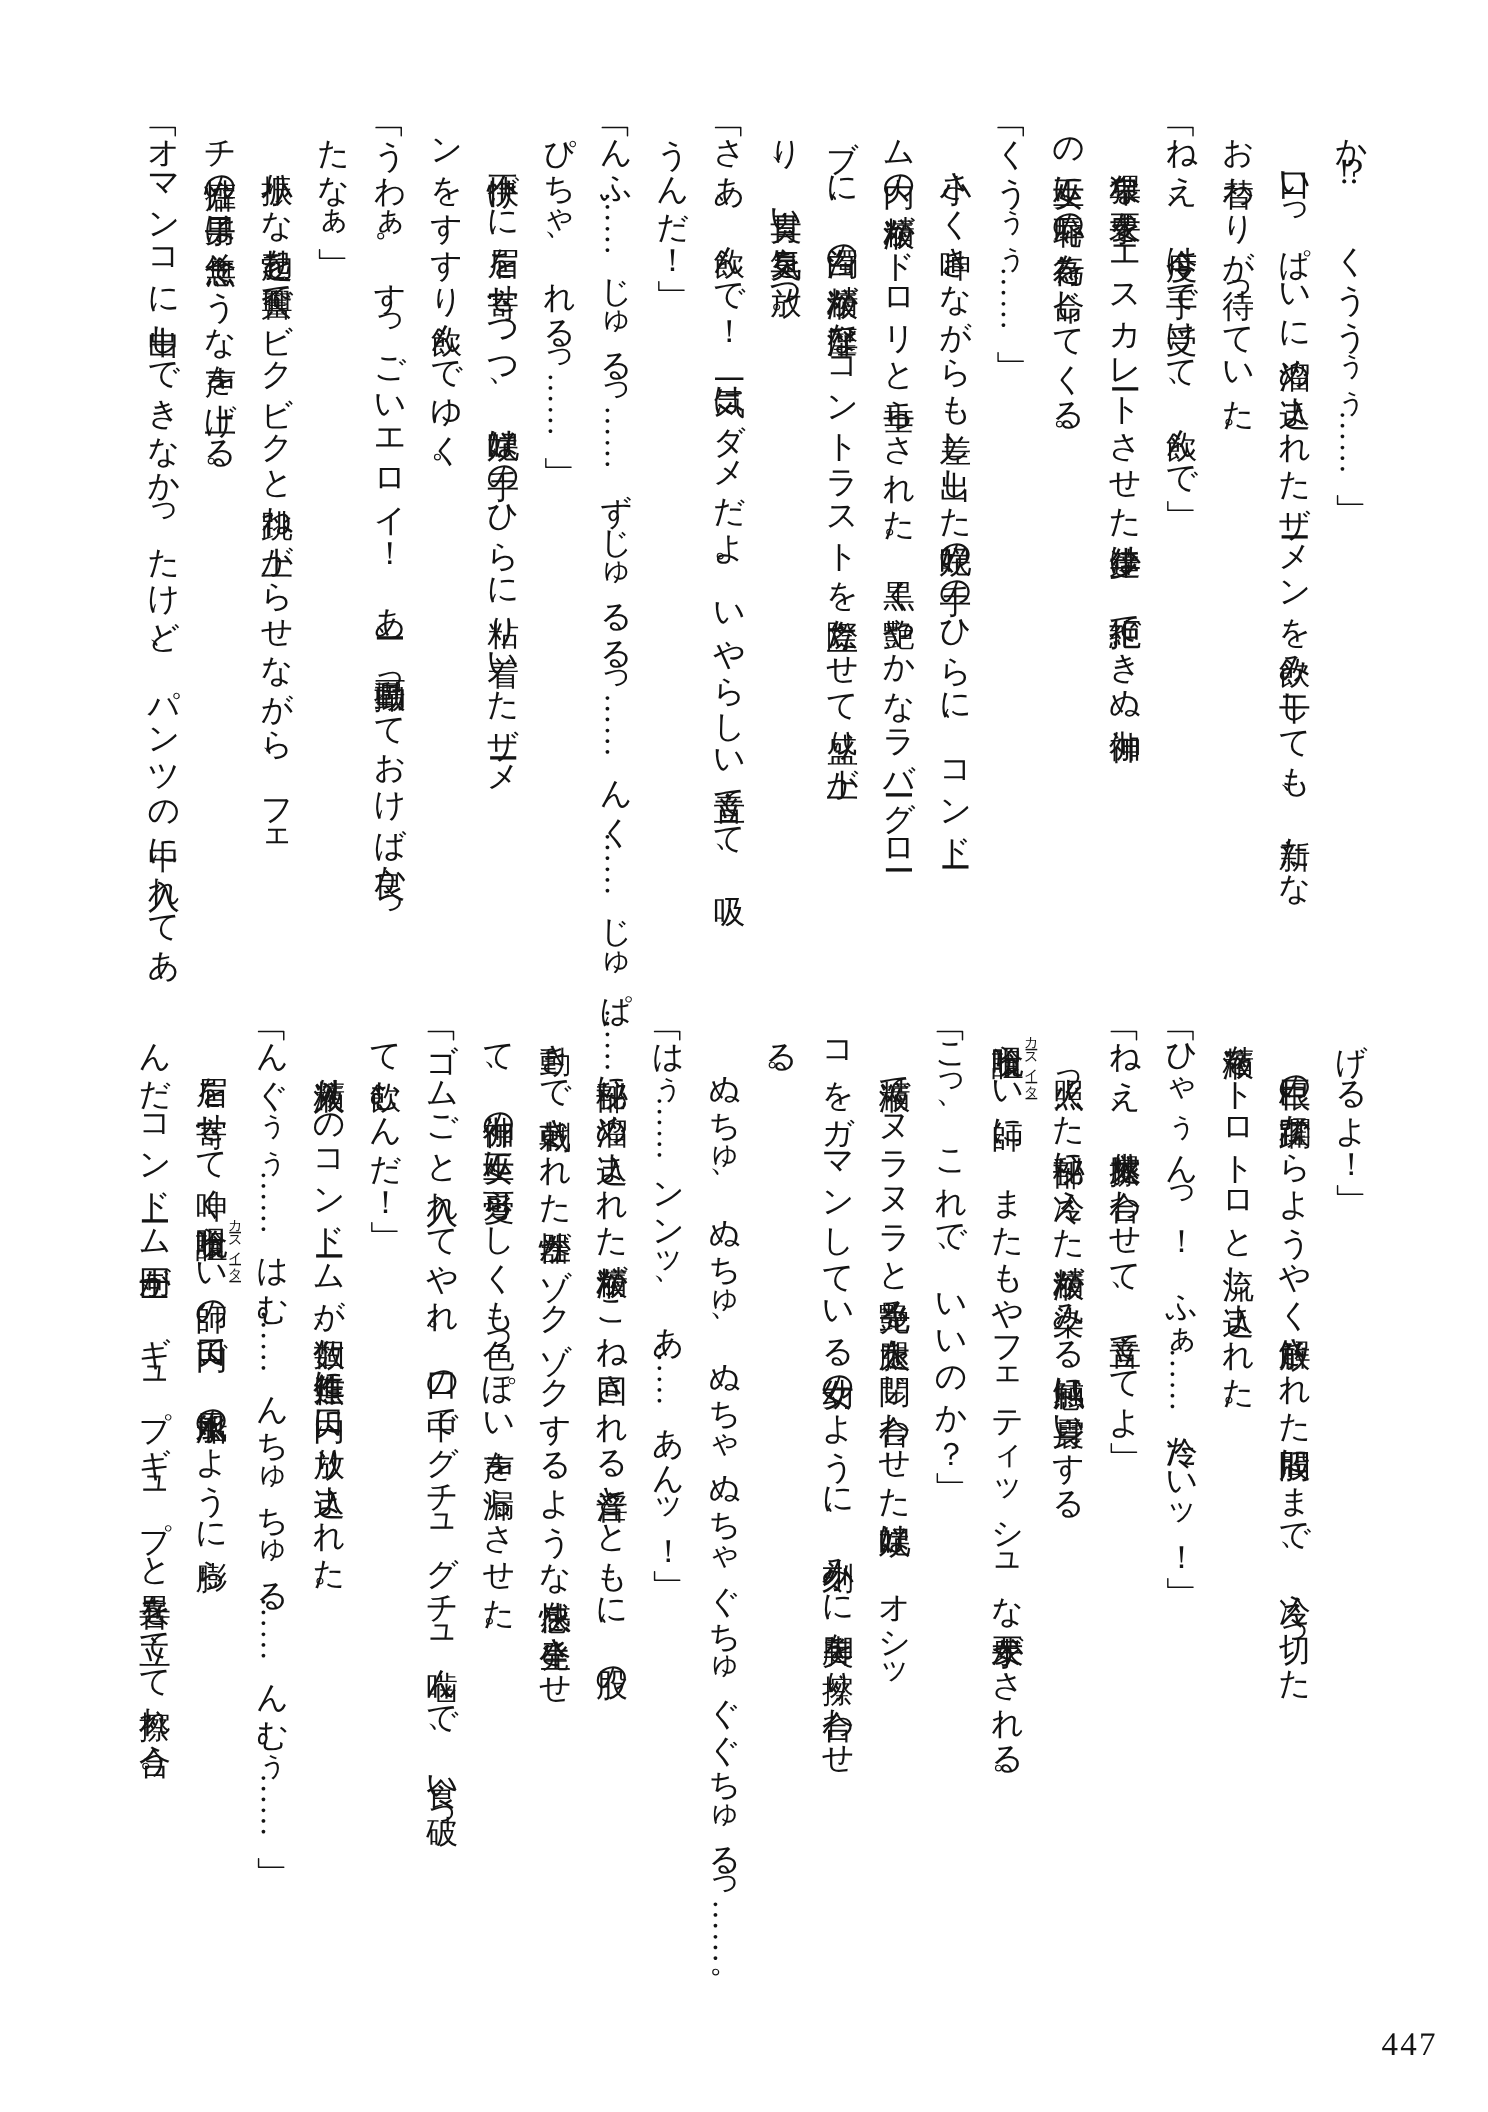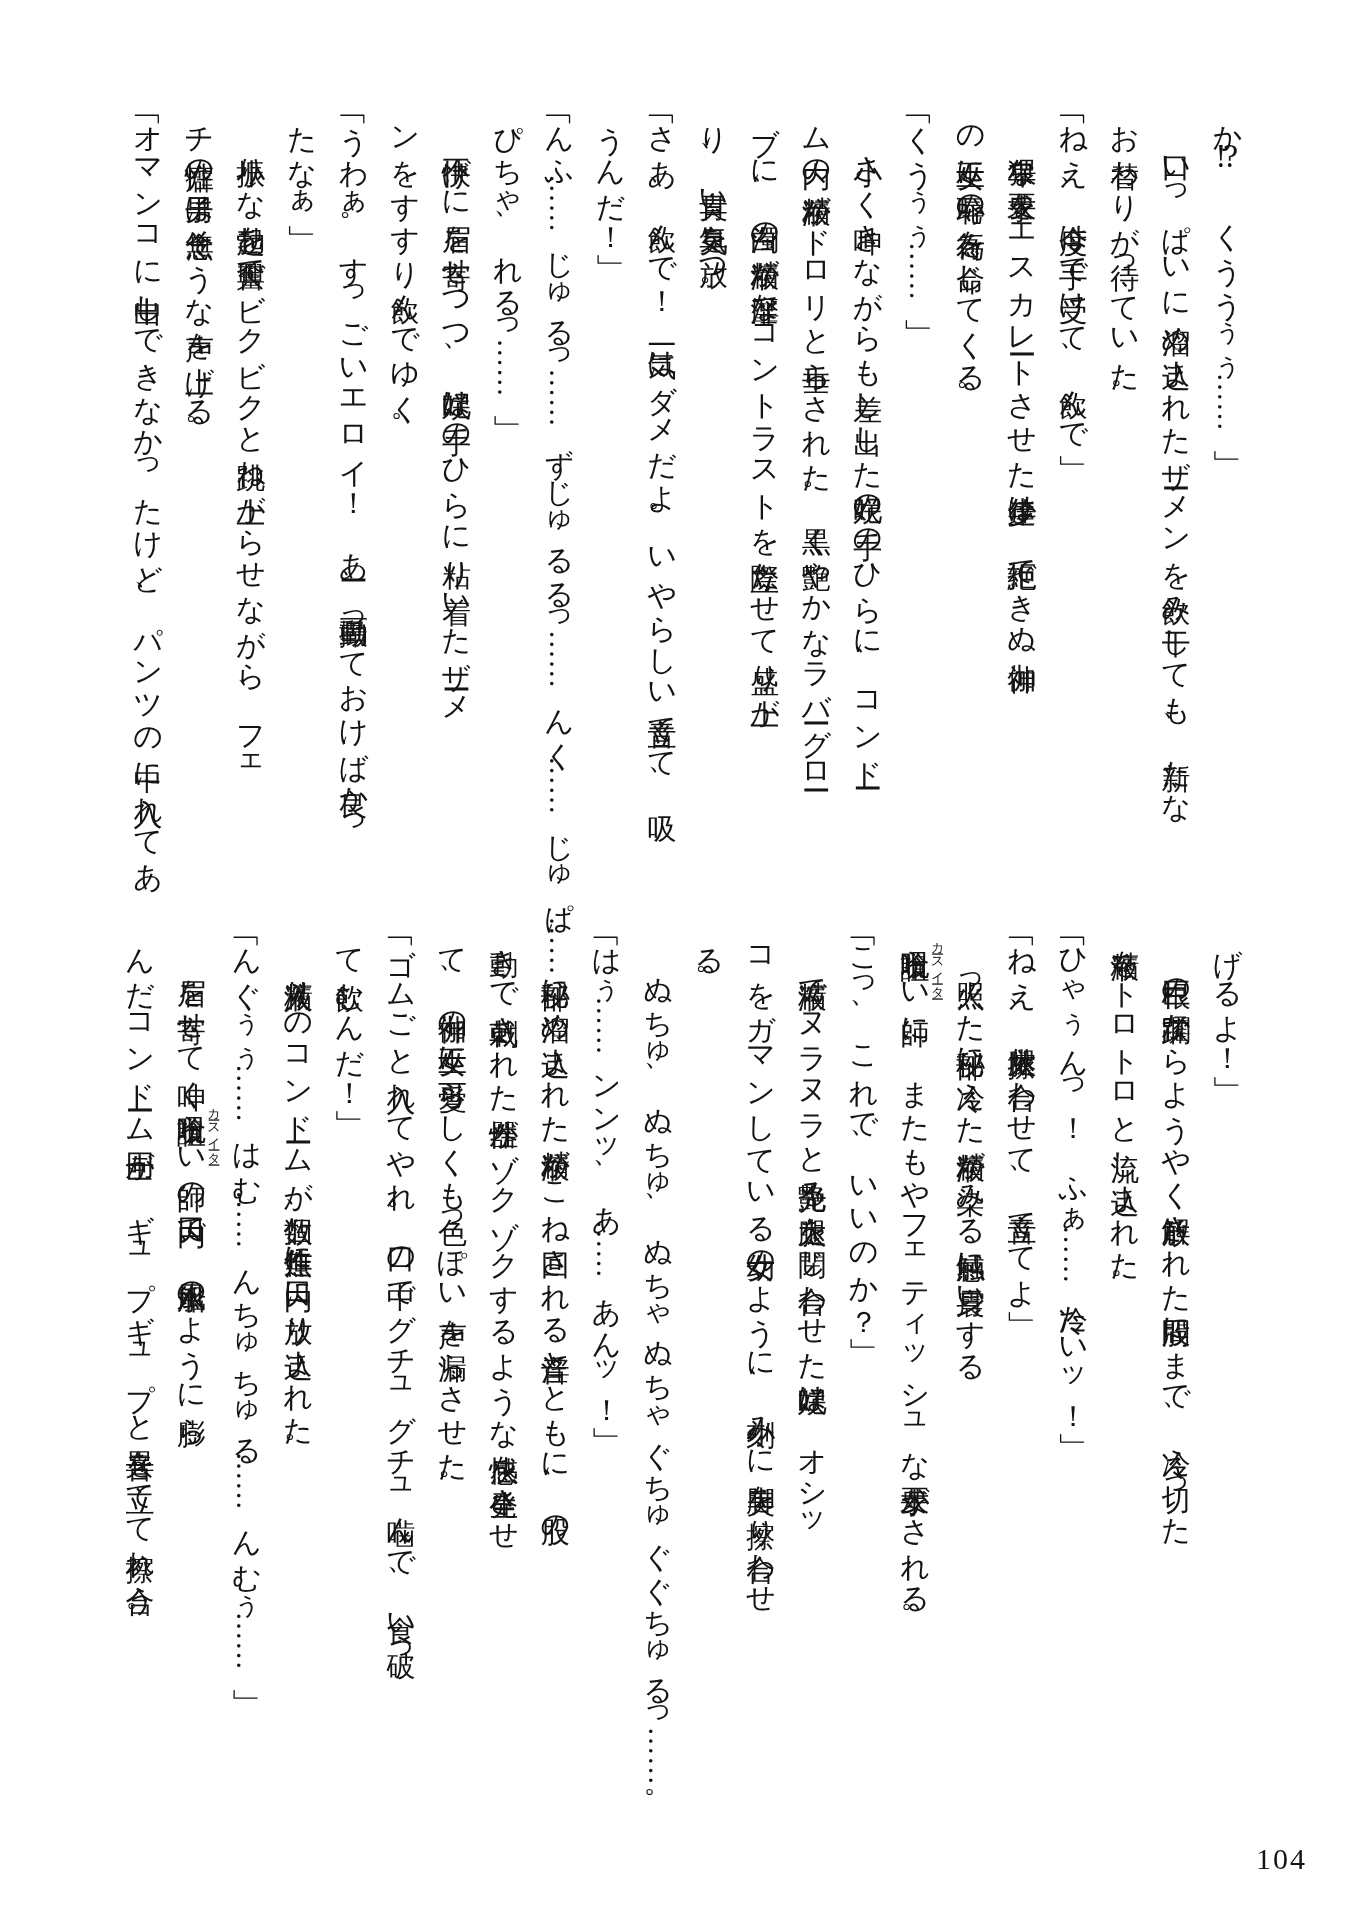--- a/index.html
+++ b/index.html
@@ -93,15 +93,15 @@
     <p class="col">動きで刺戟された性器がゾクゾクするような快感を発生させ</p>
     <p class="col">て、神伽の巫女に可愛らしくも色っぽい声を漏らさせた。</p>
     <p class="col">「ゴムごと入れてやれ。口の中でグチュグチュ噛んで、食い破っ</p>
     <p class="col">て飲むんだ！」</p>
     <p class="col indent">精液入りのコンドームが数個、無造作に口内に放り込まれた。</p>
     <p class="col">「んぐぅぅ……はむ……んちゅちゅる……んむぅ……」</p>
     <p class="col indent"><span>眉を寄せて呻く</span><ruby><span>呪詛喰らい師</span><rt>カースイーター</rt></ruby><span>の口内で、水風船のように膨ら</span></p>
     <p class="col">んだコンドーム同士が、ギュプギュプと異音を立てて擦れ合う。</p>
   </section>
 
-  <div class="page-number">104</div>
+  <div class="page-number">447</div>
 
 </div>
 
 </body></html>

